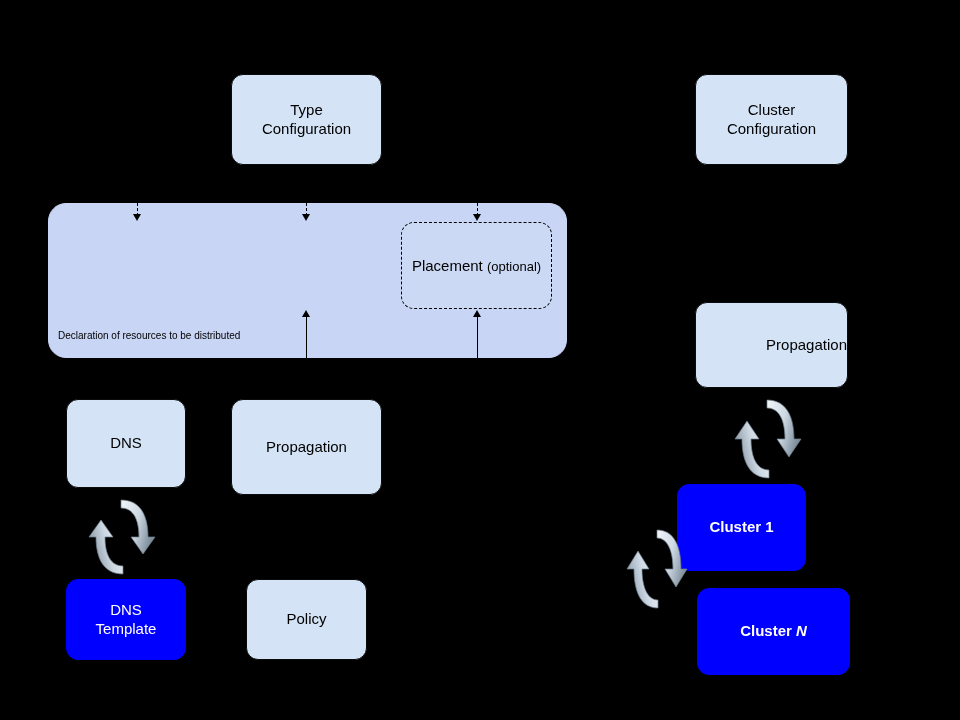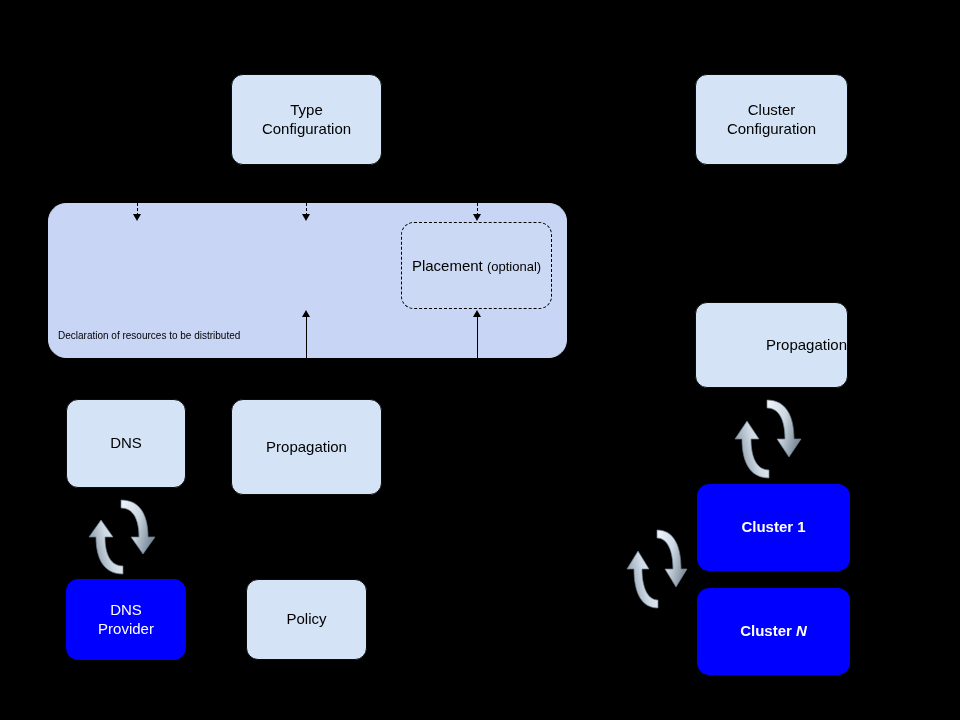--- a/index.html
+++ b/index.html
@@ -162,21 +162,21 @@
   <div class="vline" style="left:477px; top:316px; height:42px;"></div>
   <div class="arrowhead-up" style="left:473px; top:310px;"></div>
 
   <div class="node card" style="left:66px; top:399px; width:120px; height:89px;">
     <span>DNS</span>
   </div>
 
   <div class="node blue" style="left:66px; top:579px; width:120px; height:81px;">
     <span>
       <span class="lbl">DNS</span>
-      <span class="lbl">Provider</span>
+      <span class="lbl">Template</span>
     </span>
   </div>
 
   <div class="sync" style="left:88px; top:497px; width:68px; height:80px;">
     <svg viewBox="0 0 68 80" width="68" height="80" aria-hidden="true">
       <defs>
         <linearGradient id="gradA" x1="0" y1="0" x2="1" y2="0.4">
           <stop offset="0%" stop-color="#f2f6fa"></stop>
           <stop offset="55%" stop-color="#cdd8e2"></stop>
           <stop offset="100%" stop-color="#7f8f9e"></stop>
@@ -218,21 +218,21 @@
           <stop offset="0%" stop-color="#f2f6fa"></stop>
           <stop offset="55%" stop-color="#cdd8e2"></stop>
           <stop offset="100%" stop-color="#8b9aa8"></stop>
         </linearGradient>
       </defs>
       <path d="M33 3 C 52 3 60 19 60 42 L 67 42 L 55 60 L 43 42 L 51 42 C 51 23 45 11 33 11 Z" fill="url(#gradC)" stroke="#6f7f8d" stroke-width="0.7"></path>
       <path d="M35 81 C 16 81 8 65 8 42 L 1 42 L 13 24 L 25 42 L 17 42 C 17 61 23 73 35 73 Z" fill="url(#gradD)" stroke="#6f7f8d" stroke-width="0.7"></path>
     </svg>
   </div>
 
-  <div class="node blue bold" style="left:697px; top:484px; width:153px; height:87px;text-align:center;">
+  <div class="node blue bold" style="left:677px; top:484px; width:129px; height:87px;text-align:center;">
     <span><span>Cluster </span><span>1</span></span>
   </div>
 
   <div class="node blue bold" style="left:697px; top:588px; width:153px; height:87px;">
     <span><span>Cluster </span><span class="ital">N</span></span>
   </div>
 
 
   <div class="sync" style="left:626px; top:527px; width:62px; height:84px;">
     <svg viewBox="0 0 62 84" width="62" height="84" aria-hidden="true">

